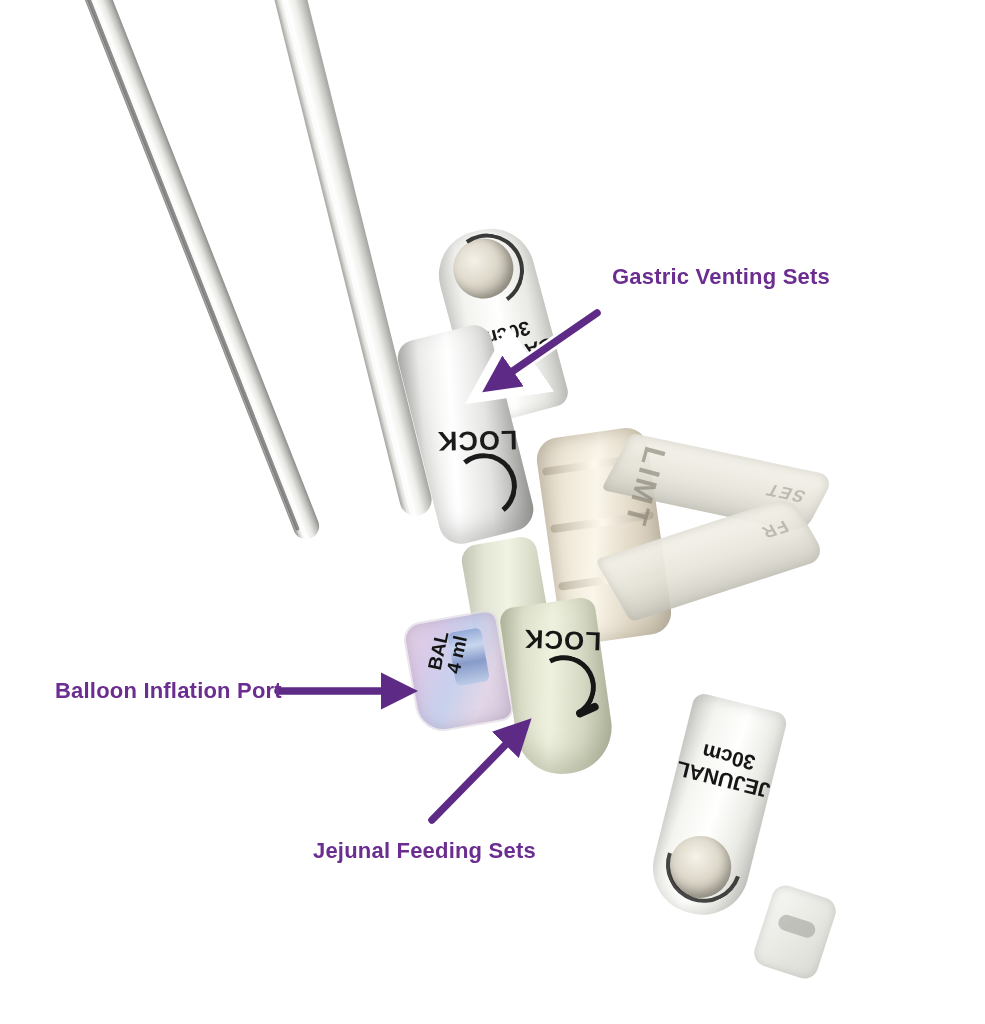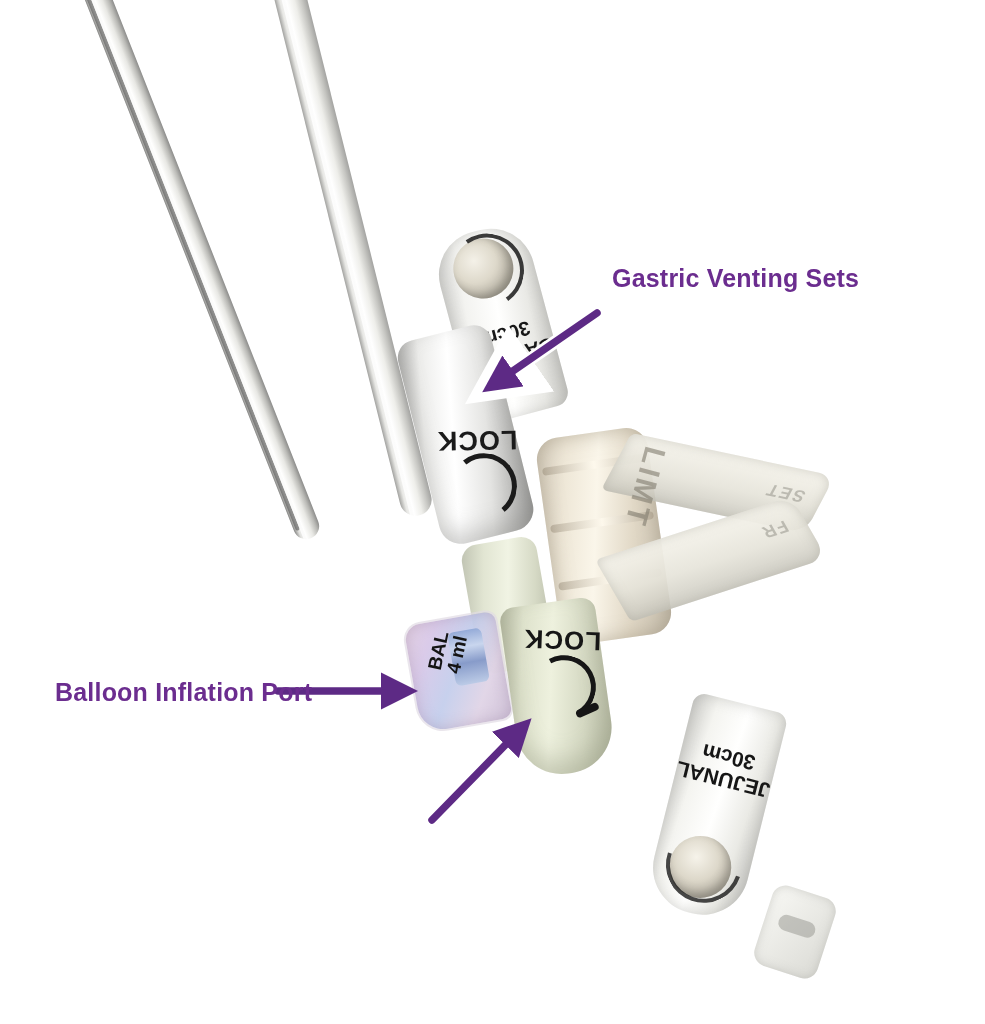--- a/index.html
+++ b/index.html
@@ -286,21 +286,21 @@
   #cap-jejunal .slot{
     position:absolute;left:14px;top:28px;width:38px;height:16px;border-radius:8px;
     background:rgba(140,140,134,.45);
   }
 
   
   #annotations{position:absolute;inset:0;}
   .anno-label{
     position:absolute;white-space:nowrap;
     font-family:"Liberation Sans", sans-serif;
-    font-weight:700;font-size:25px;letter-spacing:.2px;
+    font-weight:700;font-size:22px;letter-spacing:.2px;
     color:#6B2D8F;
   }
   svg#arrows{position:absolute;left:0;top:0;width:985px;height:1024px;overflow:visible;}
 </style>
 </head>
 <body>
 
 <div id="stage">
 
   <div class="photo">
@@ -382,15 +382,16 @@
 
       <g>
         <line class="arrow-line" stroke="#5D2A85" stroke-width="7.5" stroke-linecap="round" marker-end="url(#ah)" x1="432" y1="820" x2="519" y2="731"></line>
       </g>
     </svg>
 
     <div class="anno-label" id="label-gastric" style="left: 612px; top: 264px; color: rgb(107, 45, 143);">Gastric Venting Sets</div>
 
     <div class="anno-label" id="label-balloon" style="left: 24px; top: 678px; color: rgb(107, 45, 143); margin-left: 31px;">Balloon Inflation Port</div>
 
+    <div class="anno-label" id="label-jejunal" style="left: 313px; top: 838px; color: rgb(107, 45, 143);">Jejunal Feeding Sets</div>
   </div>
 
 </div>
 
 </body></html>

